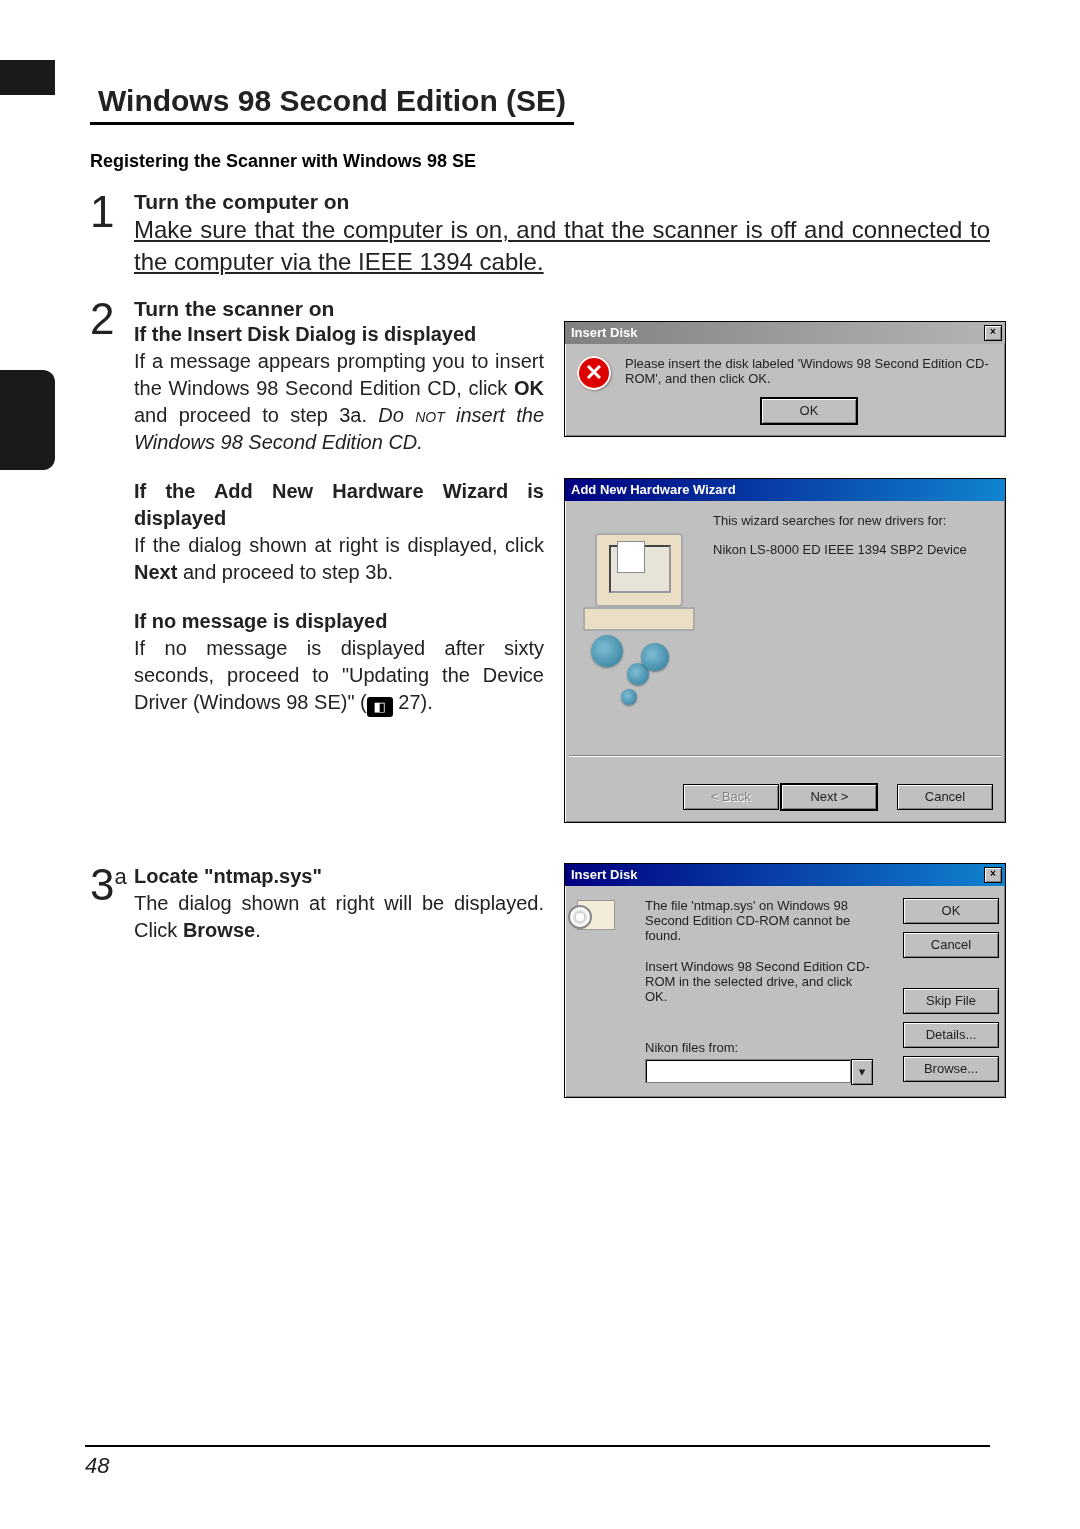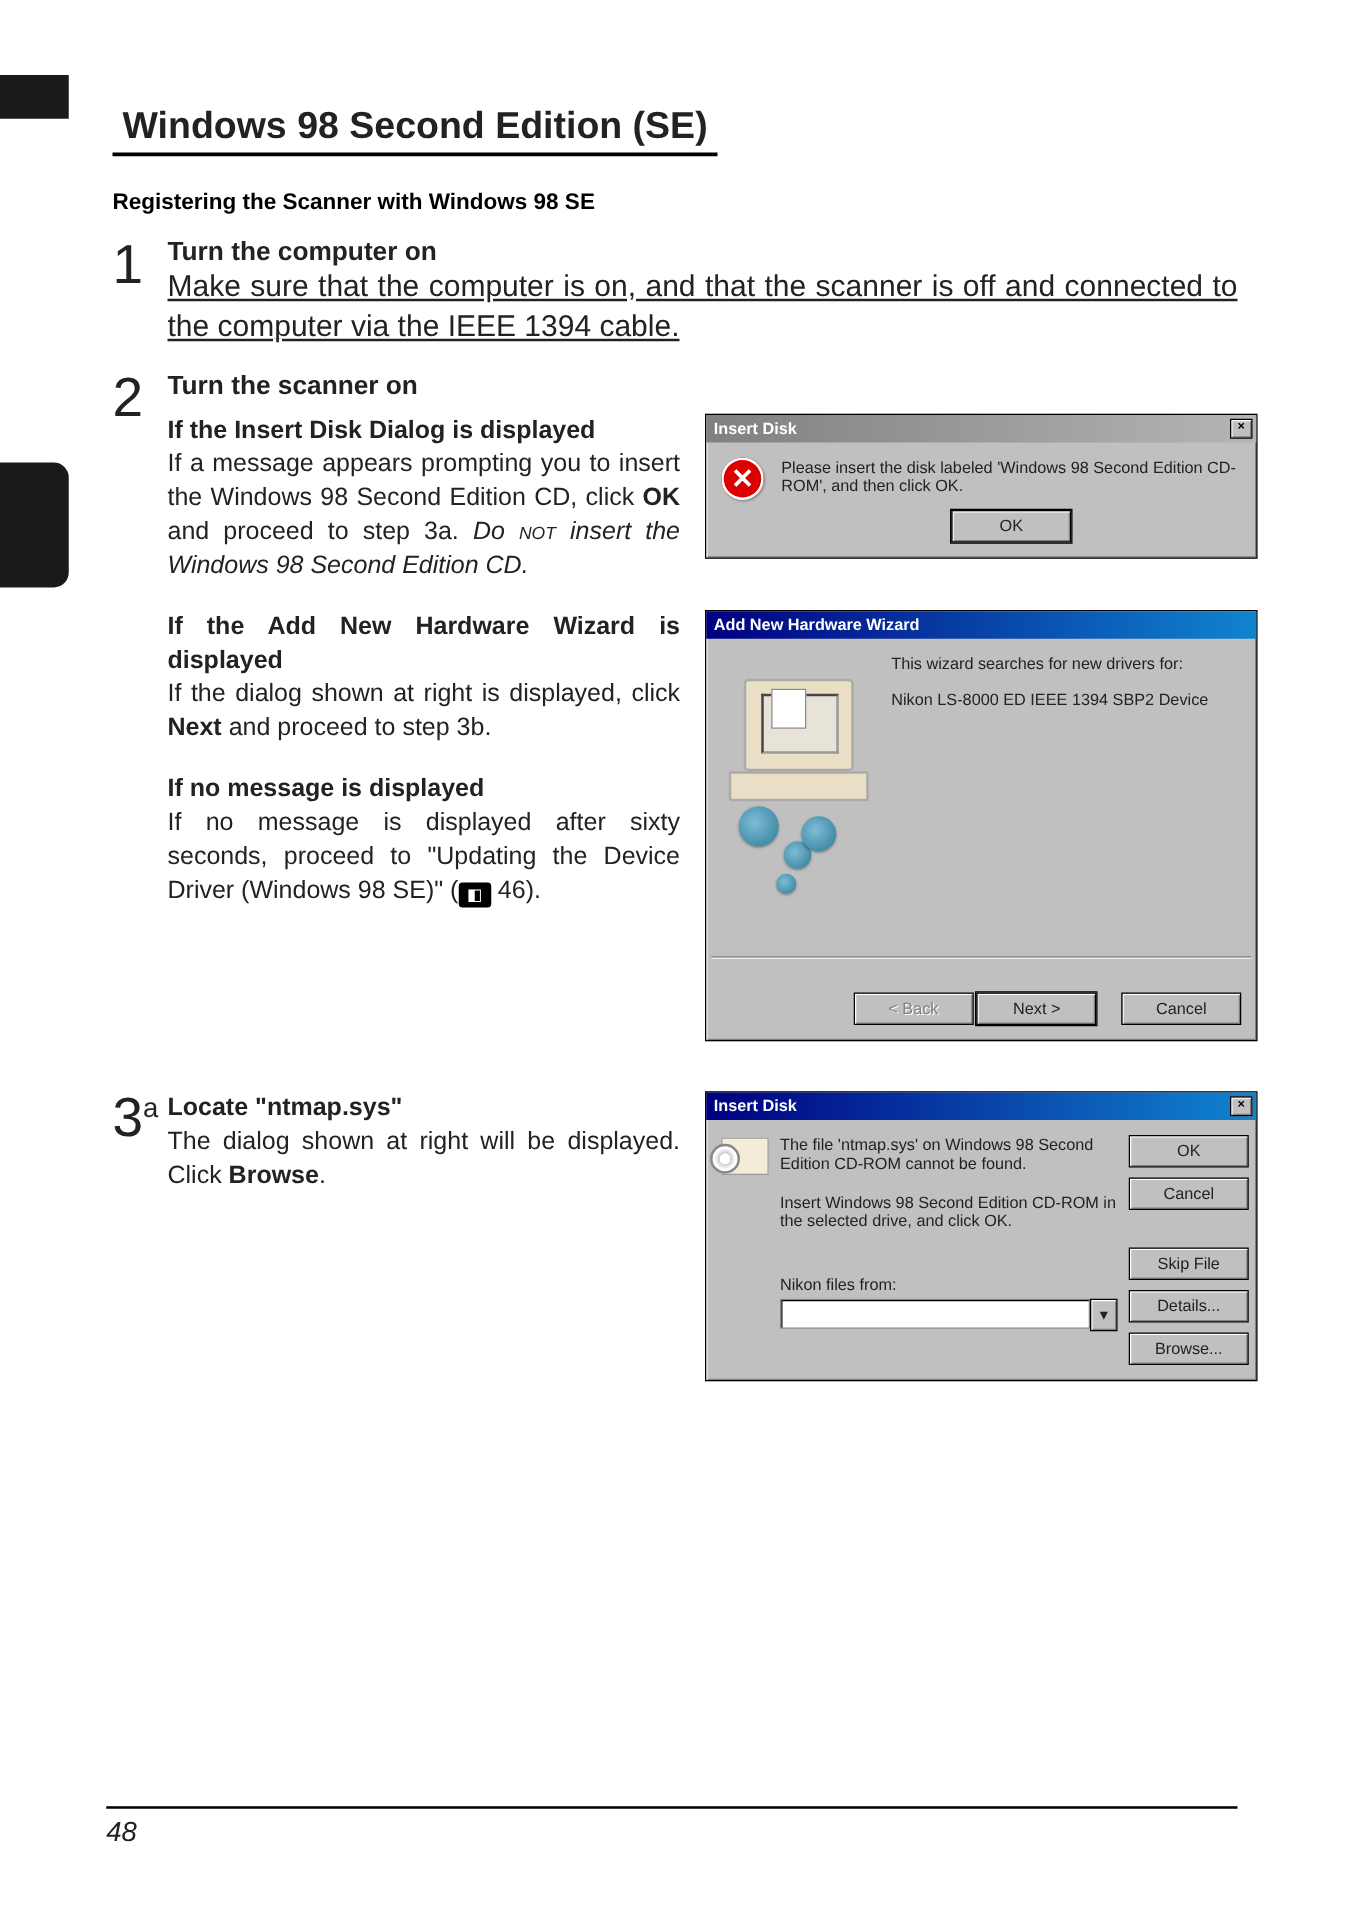--- a/index.html
+++ b/index.html
@@ -75,21 +75,21 @@
   }
   .step-body {
     font-size: 24px;
     line-height: 1.35;
     text-align: justify;
     text-decoration: underline;
   }
   .two-col {
     display: flex;
     gap: 20px;
-    margin-top: 10px;
+    margin-top: 0;
   }
   .left-col {
     width: 410px;
     font-size: 20px;
     line-height: 1.35;
     text-align: justify;
   }
   .right-col { flex: 1; }
   .sub-title {
     font-weight: 600;
@@ -296,21 +296,21 @@
         </div>
       </div>
 
       <div class="two-col" style="margin-top:22px;">
         <div class="left-col">
           <div class="sub-title">If the Add New Hardware Wizard is displayed</div>
           <span>If the dialog shown at right is displayed, click </span><b>Next</b><span> and proceed to step 3b.</span>
 
           <div style="height:22px;"></div>
           <div class="sub-title">If no message is displayed</div>
-          <span>If no message is displayed after sixty seconds, proceed to "Updating the Device Driver (Windows 98 SE)" (</span><span class="ref-icon">◧</span><span> 46).</span>
+          <span>If no message is displayed after sixty seconds, proceed to "Updating the Device Driver (Windows 98 SE)" (</span><span class="ref-icon">◧</span><span> 27).</span>
         </div>
         <div class="right-col">
 
           <div class="win98" style="width:440px;">
             <div class="titlebar active">
               <span>Add New Hardware Wizard</span>
             </div>
             <div class="content" style="display:flex;gap:16px;height:230px;">
               <div class="pc-illustration">
                 <div class="monitor"></div>
@@ -347,21 +347,21 @@
           <div class="sub-title">Locate "ntmap.sys"</div>
           <span>The dialog shown at right will be displayed.  Click </span><b>Browse</b><span>.</span>
         </div>
         <div class="right-col">
 
           <div class="win98" style="width:440px;">
             <div class="titlebar active">
               <span>Insert Disk</span>
               <div class="close">×</div>
             </div>
-            <div class="content" style="display:flex;gap:9px;">
+            <div class="content" style="display:flex;gap:30px;">
               <div class="disk-icon"></div>
               <div style="flex:1;">
                 <div>The file 'ntmap.sys' on Windows 98 Second Edition CD-ROM cannot be found.</div>
                 <div style="margin-top:16px;">Insert Windows 98 Second Edition CD-ROM in the selected drive, and click OK.</div>
                 <div style="margin-top:36px;">
                   <span class="underline-first">Nikon files from:</span>
                 </div>
                 <div style="display:flex;margin-top:4px;">
                   <div class="win98-field" style="flex:1;"></div>
                   <div class="win98-btn" style="min-width:20px;width:20px;padding:0;">▾</div>

